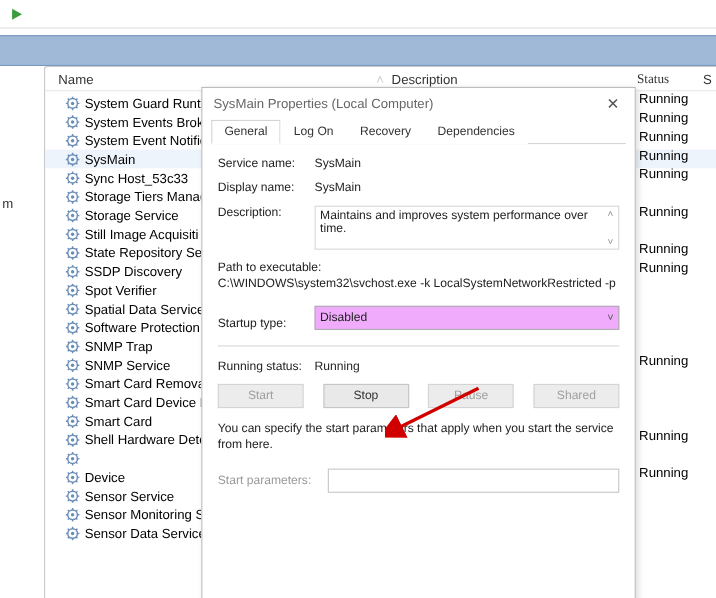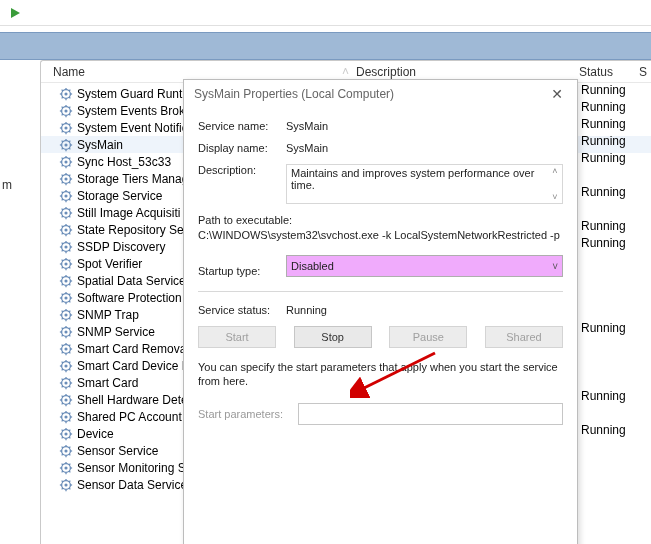--- a/index.html
+++ b/index.html
@@ -43,21 +43,21 @@
 .col-headers {
   display: flex;
   height: 22px;
   align-items: center;
   font-size: 12px;
   color: #333;
   border-bottom: 1px solid #e8e8e8;
 }
 .col-name { width: 300px; padding-left: 12px; }
 .col-desc { flex: 1; padding-left: 6px; }
-.col-status { width: 60px; padding-right:6px;}
+.col-status { width: 60px; padding-right:6px;font-family:Liberation Serif, serif;}
 .col-s { width: 12px; }
 .col-sep { color:#ccc; padding:0 1px;}
 .list {
   padding-top: 2px;
 }
 .list-row {
   display: flex;
   align-items: center;
   height: 17px;
   padding-left: 18px;
@@ -593,21 +593,20 @@
               <line x1="8" y1="13" x2="8" y2="15"></line>
               <line x1="1" y1="8" x2="3" y2="8"></line>
               <line x1="13" y1="8" x2="15" y2="8"></line>
               <line x1="3" y1="3" x2="4.5" y2="4.5"></line>
               <line x1="11.5" y1="11.5" x2="13" y2="13"></line>
               <line x1="3" y1="13" x2="4.5" y2="11.5"></line>
               <line x1="11.5" y1="4.5" x2="13" y2="3"></line>
             </g>
           </svg>
         </span>
-        <span class="label">Shared PC Account</span>
       </div>
       <div class="list-row">
         <span class="gear">
           <svg width="14" height="14" viewBox="0 0 16 16">
             <circle cx="8" cy="8" r="5" fill="none" stroke="#6a8db8" stroke-width="1.5"></circle>
             <circle cx="8" cy="8" r="1.8" fill="#6a8db8"></circle>
             <g stroke="#6a8db8" stroke-width="1.5">
               <line x1="8" y1="1" x2="8" y2="3"></line>
               <line x1="8" y1="13" x2="8" y2="15"></line>
               <line x1="1" y1="8" x2="3" y2="8"></line>
@@ -705,20 +704,26 @@
     <div class="status-cell">Running</div>
     <div class="status-cell"></div>
     <div class="status-cell"></div>
     <div class="status-cell"></div>
   </div>
 
 <div class="dialog">
   <div class="dialog-title">
     <span>SysMain Properties (Local Computer)</span>
     <span class="close-x">✕</span>
+  </div>
+  <div class="tabs">
+    <div class="tab active">General</div>
+    <div class="tab">Log On</div>
+    <div class="tab">Recovery</div>
+    <div class="tab">Dependencies</div>
   </div>
   <div class="dialog-body">
     <div class="row">
       <div class="lbl">Service name:</div>
       <div class="val">SysMain</div>
     </div>
     <div class="row">
       <div class="lbl">Display name:</div>
       <div class="val">SysMain</div>
     </div>
@@ -738,21 +743,21 @@
     </div>
     <div class="row" style="align-items:flex-end;">
       <div class="lbl">Startup type:</div>
       <div class="select">
         <span>Disabled</span>
         <span class="chev">˅</span>
       </div>
     </div>
     <hr class="hr">
     <div class="row">
-      <div class="lbl">Service status:</div>
+      <div class="lbl">Running status:</div>
       <div class="val">Running</div>
     </div>
     <div class="btn-row">
       <div class="btn disabled">Start</div>
       <div class="btn">Stop</div>
       <div class="btn disabled">Pause</div>
       <div class="btn disabled">Shared</div>
     </div>
     <div class="hint">You can specify the start parameters that apply when you start the service from here.</div>
     <div class="row" style="align-items:center;">

